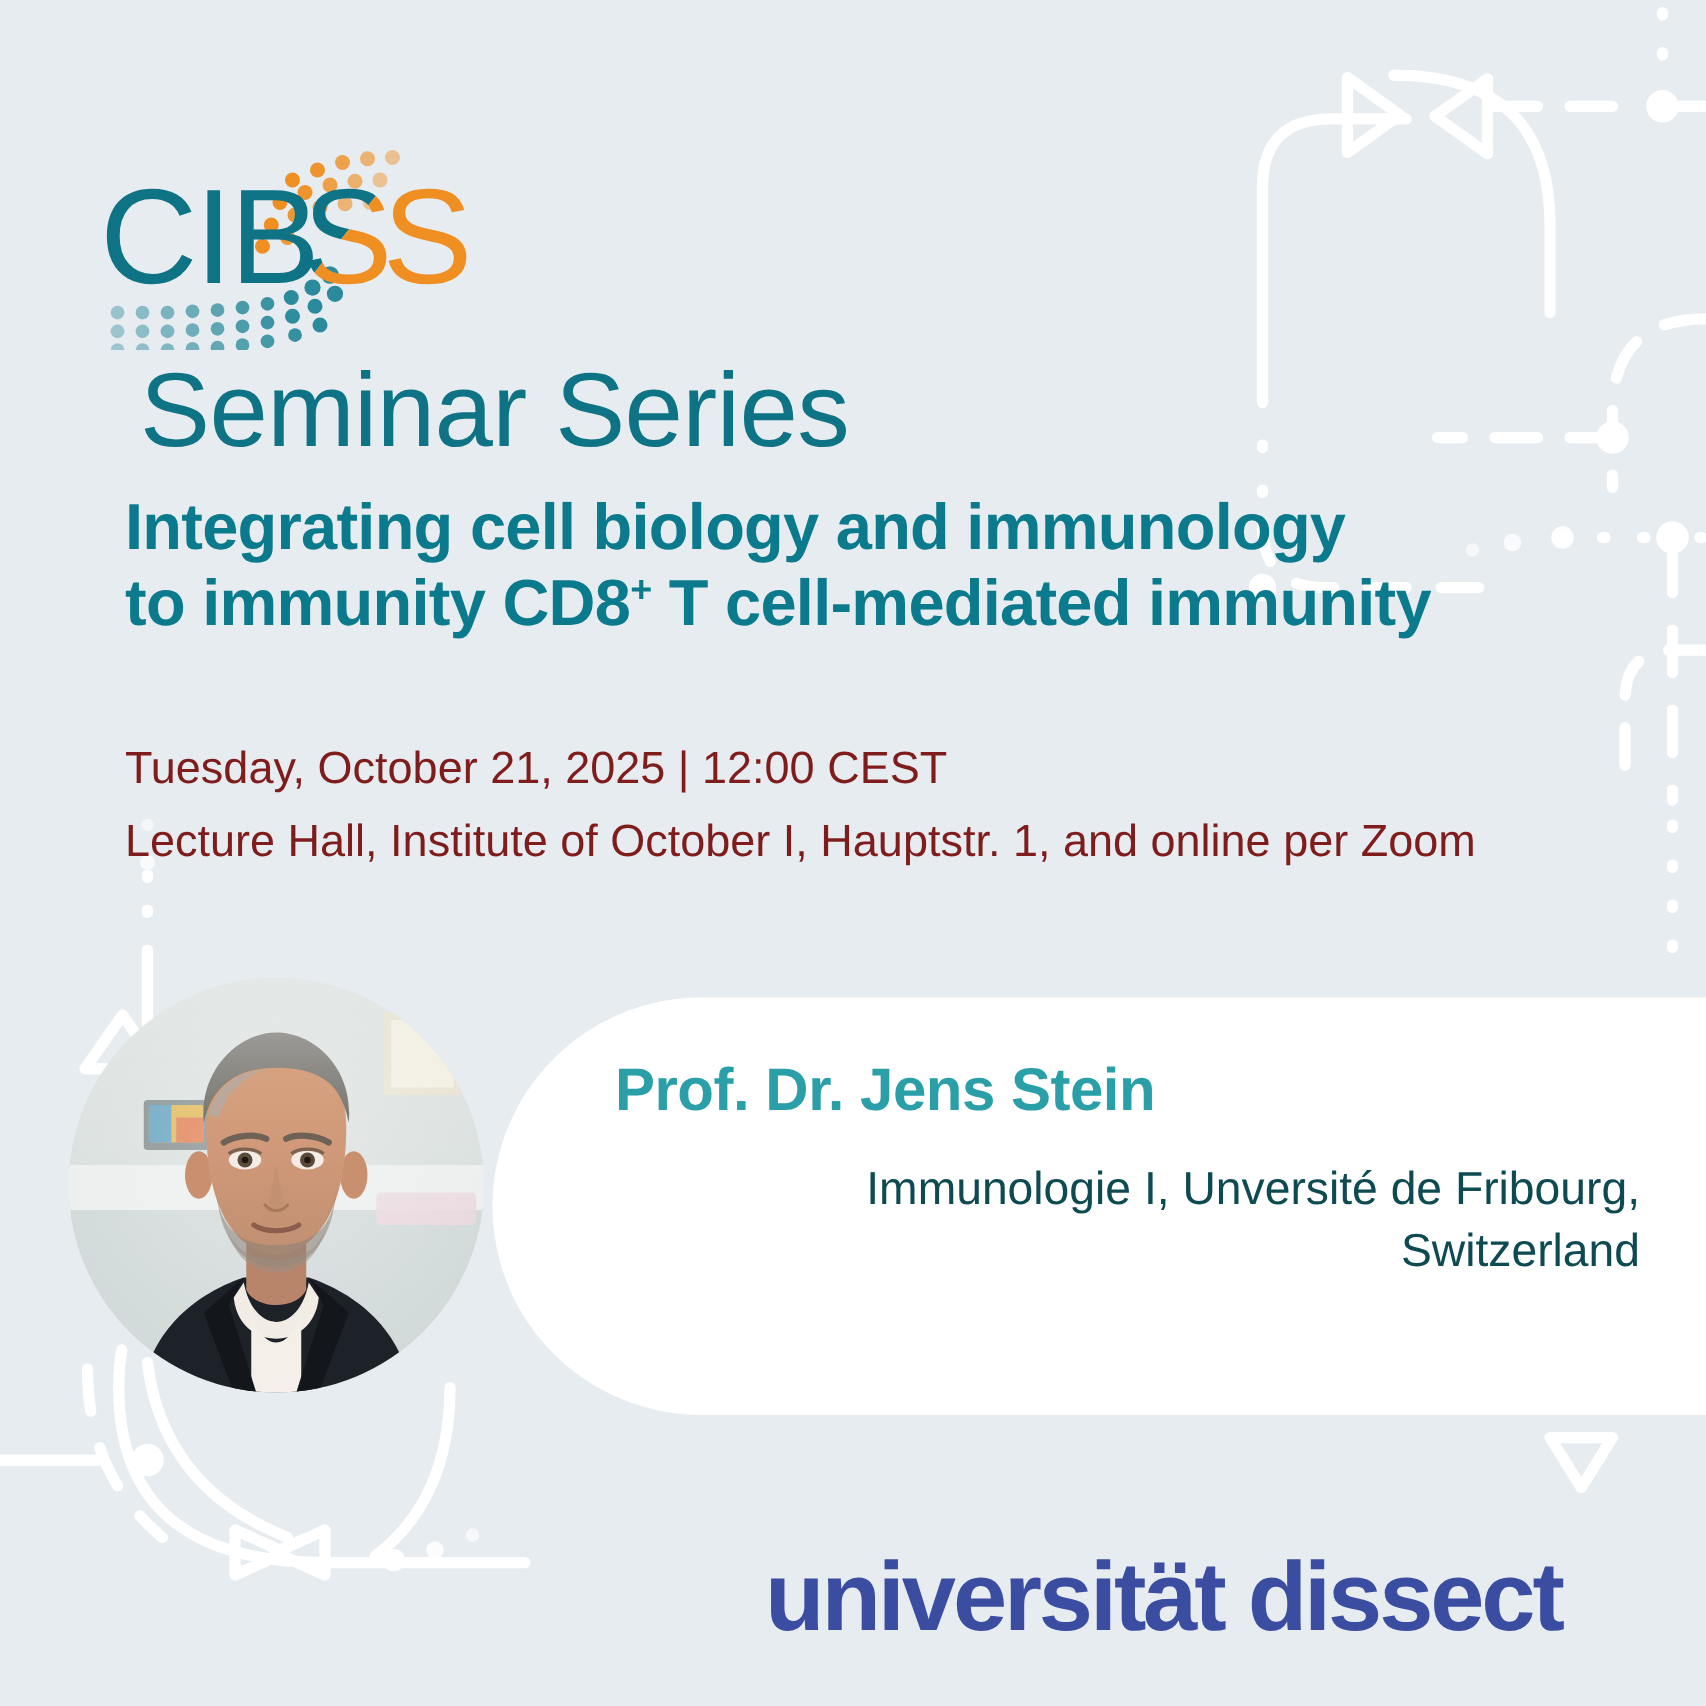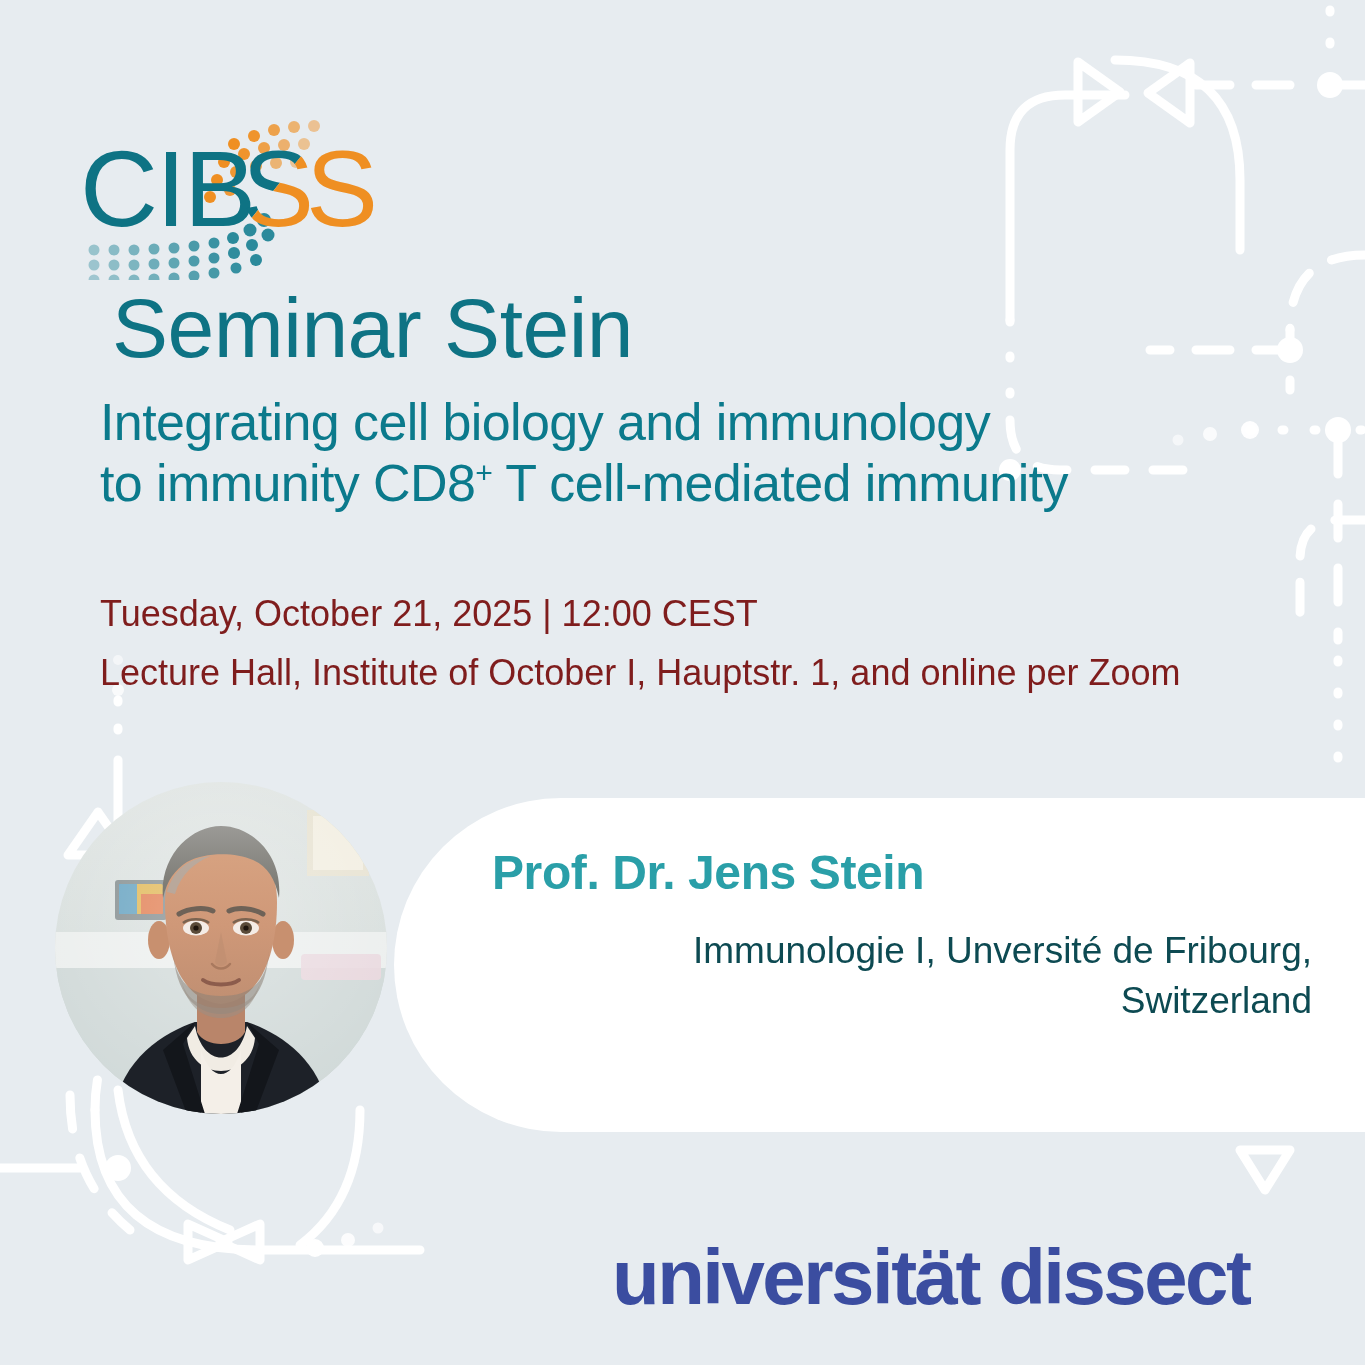--- a/index.html
+++ b/index.html
@@ -52,21 +52,21 @@
     white-space: nowrap;
   }
 
   
   .talk-title {
     position: absolute;
     left: 100px;
     top: 392px;
     width: 1225px;
     font-size: 52px;
-    font-weight: normal;
+    font-weight: bold;
     line-height: 1.17;
     color: #0b7a8c;
     letter-spacing: -0.6px;
   }
   .talk-title sup {
     font-size: 0.58em;
     vertical-align: super;
     line-height: 0;
   }
 
@@ -289,21 +289,21 @@
             <polygon points="158,130 230,40 230,140 158,140"></polygon>
           </clipPath>
           <text x="158" y="126" font-family="'Liberation Sans', sans-serif" font-size="108" fill="#0e7384" clip-path="url(#clipTealS)">S</text>
           <text x="158" y="126" font-family="'Liberation Sans', sans-serif" font-size="108" fill="#ef8f22" clip-path="url(#clipOrangeS)">S</text>
         </g>
 
         <text x="222" y="126" font-family="'Liberation Sans', sans-serif" font-size="108" fill="#ef8f22">S</text>
       </svg>
     </div>
 
-    <div class="seminar-series">Seminar Stein</div>
+    <div class="seminar-series">Seminar Series</div>
   </div>
 
   <div class="talk-title">
     <div>Integrating cell biology and immunology</div>
     <div><span>to immunity CD8</span><sup>+</sup><span> T cell-mediated immunity</span></div>
   </div>
 
   <div class="meta">
     <div>Tuesday, October 21, 2025 | 12:00 CEST</div>
     <div class="meta-line2">Lecture Hall, Institute of October I, Hauptstr. 1, and online per Zoom</div>

